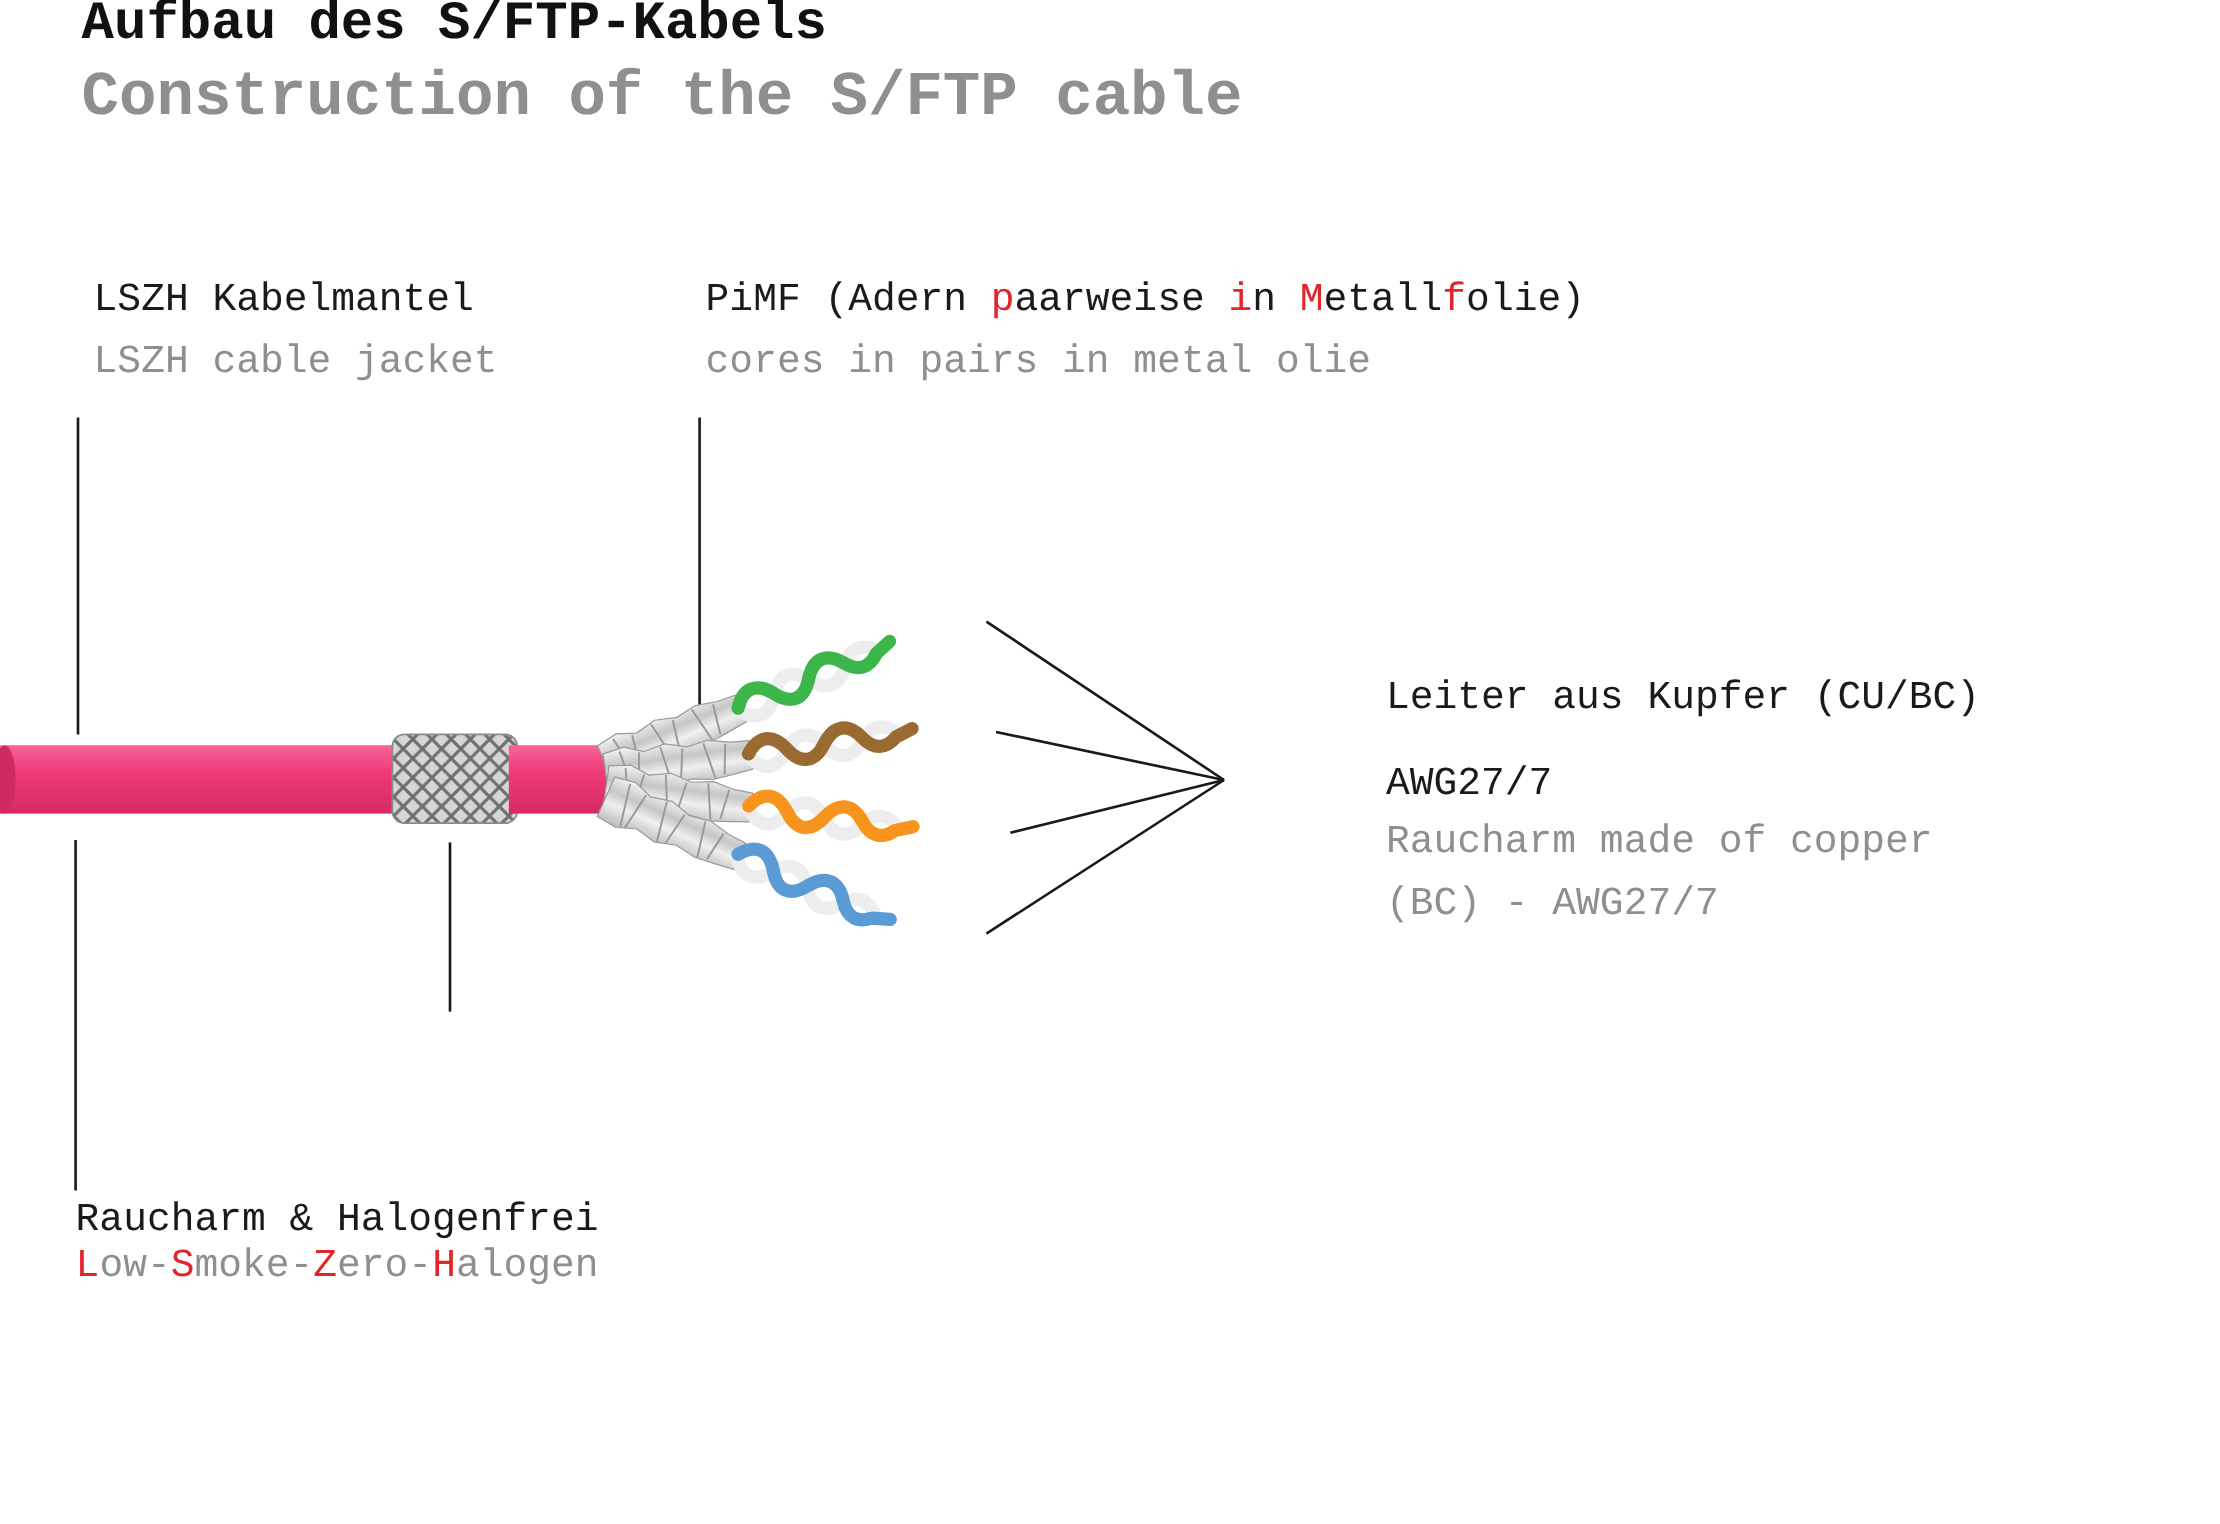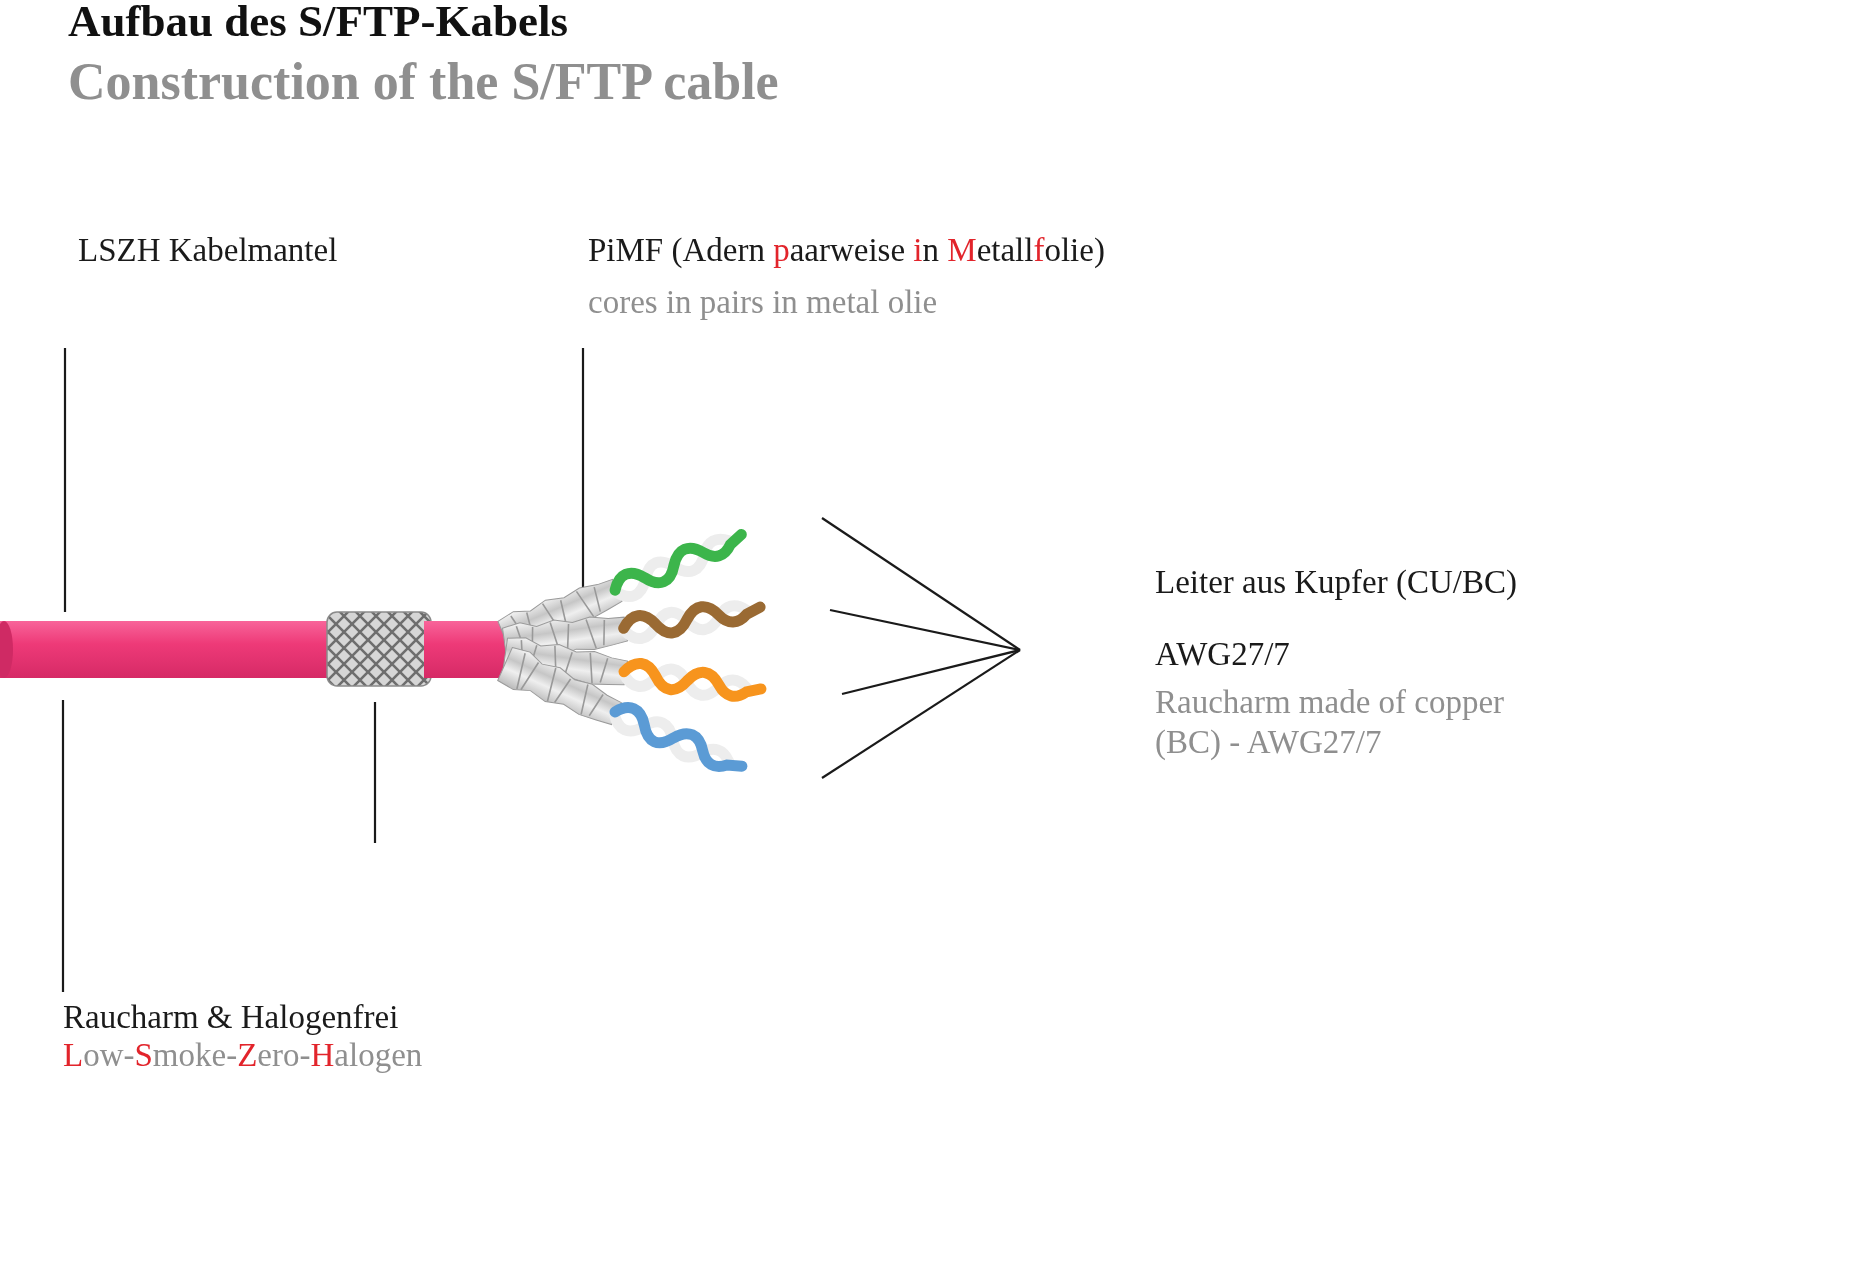--- a/index.html
+++ b/index.html
@@ -3,21 +3,21 @@
 <meta charset="utf-8">
 <style>
   * { box-sizing: border-box; }
   html, body { margin: 0; padding: 0; background: #ffffff; }
   .canvas {
     position: relative;
     width: 1850px;
     height: 1270px;
     background: #ffffff;
     overflow: hidden;
-    font-family: Liberation Serif, serif;
+    font-family: Liberation Mono, monospace;
     color: #1a1a1a;
   }
   .art { position: absolute; left: 0; top: 0; width: 1850px; height: 1270px; }
   .title {
     position: absolute; left: 68px; top: -6px;
     font-size: 45px; font-weight: 700; color: #111111;
     margin: 0; line-height: 54px; white-space: nowrap;
   }
   .subtitle {
     position: absolute; left: 68px; top: 56px;
@@ -99,32 +99,33 @@
         <path d="M120,-1 C130,-15 142,-15 152,-1 C162,14 174,14 184,-1 C194,-15 206,-15 216,-1 C224,10 234,11 244,2 L258,-3" fill="none" stroke="#5b9bd5" stroke-width="11" stroke-linecap="round"></path>
       </g>
     </g>
   </svg>
 
   <h1 class="title">Aufbau des S/FTP-Kabels</h1>
   <h2 class="subtitle">Construction of the S/FTP cable</h2>
 
   <div class="lbl" style="left:78px; top:230px;">
     <div class="de">LSZH Kabelmantel</div>
+    <div class="en">LSZH cable jacket</div>
   </div>
 
   <div class="lbl" style="left:588px; top:230px;">
     <div class="de"><span style="color: rgb(26, 26, 26);">PiMF (Adern </span><span style="color: rgb(226, 36, 43);">p</span><span style="color: rgb(26, 26, 26);">aarweise </span><span style="color: rgb(226, 36, 43);">i</span><span style="color: rgb(26, 26, 26);">n </span><span style="color: rgb(226, 36, 43);">M</span><span style="color: rgb(26, 26, 26);">etall</span><span style="color: rgb(226, 36, 43);">f</span><span style="color: rgb(26, 26, 26);">olie)</span></div>
     <div class="en">cores in pairs in metal olie</div>
   </div>
 
   <div class="lbl" style="left:1155px; top:562px;">
     <div class="de">Leiter aus Kupfer (CU/BC)</div>
     <div class="de2">AWG27/7</div>
     <div class="en" style="margin-top:8px;">Raucharm made of copper</div>
-    <div class="en" style="margin-top:0;">(BC) - AWG27/7</div>
+    <div class="en" style="margin-top:12px;">(BC) - AWG27/7</div>
   </div>
 
 
   <div class="lbl tight" style="left:63px; top:998px;">
     <div class="de">Raucharm &amp; Halogenfrei</div>
     <div class="en"><span style="color: rgb(226, 36, 43);">L</span><span style="color: rgb(143, 143, 143);">ow-</span><span style="color: rgb(226, 36, 43);">S</span><span style="color: rgb(143, 143, 143);">moke-</span><span style="color: rgb(226, 36, 43);">Z</span><span style="color: rgb(143, 143, 143);">ero-</span><span style="color: rgb(226, 36, 43);">H</span><span style="color: rgb(143, 143, 143);">alogen</span></div>
   </div>
 
 </div>
 

